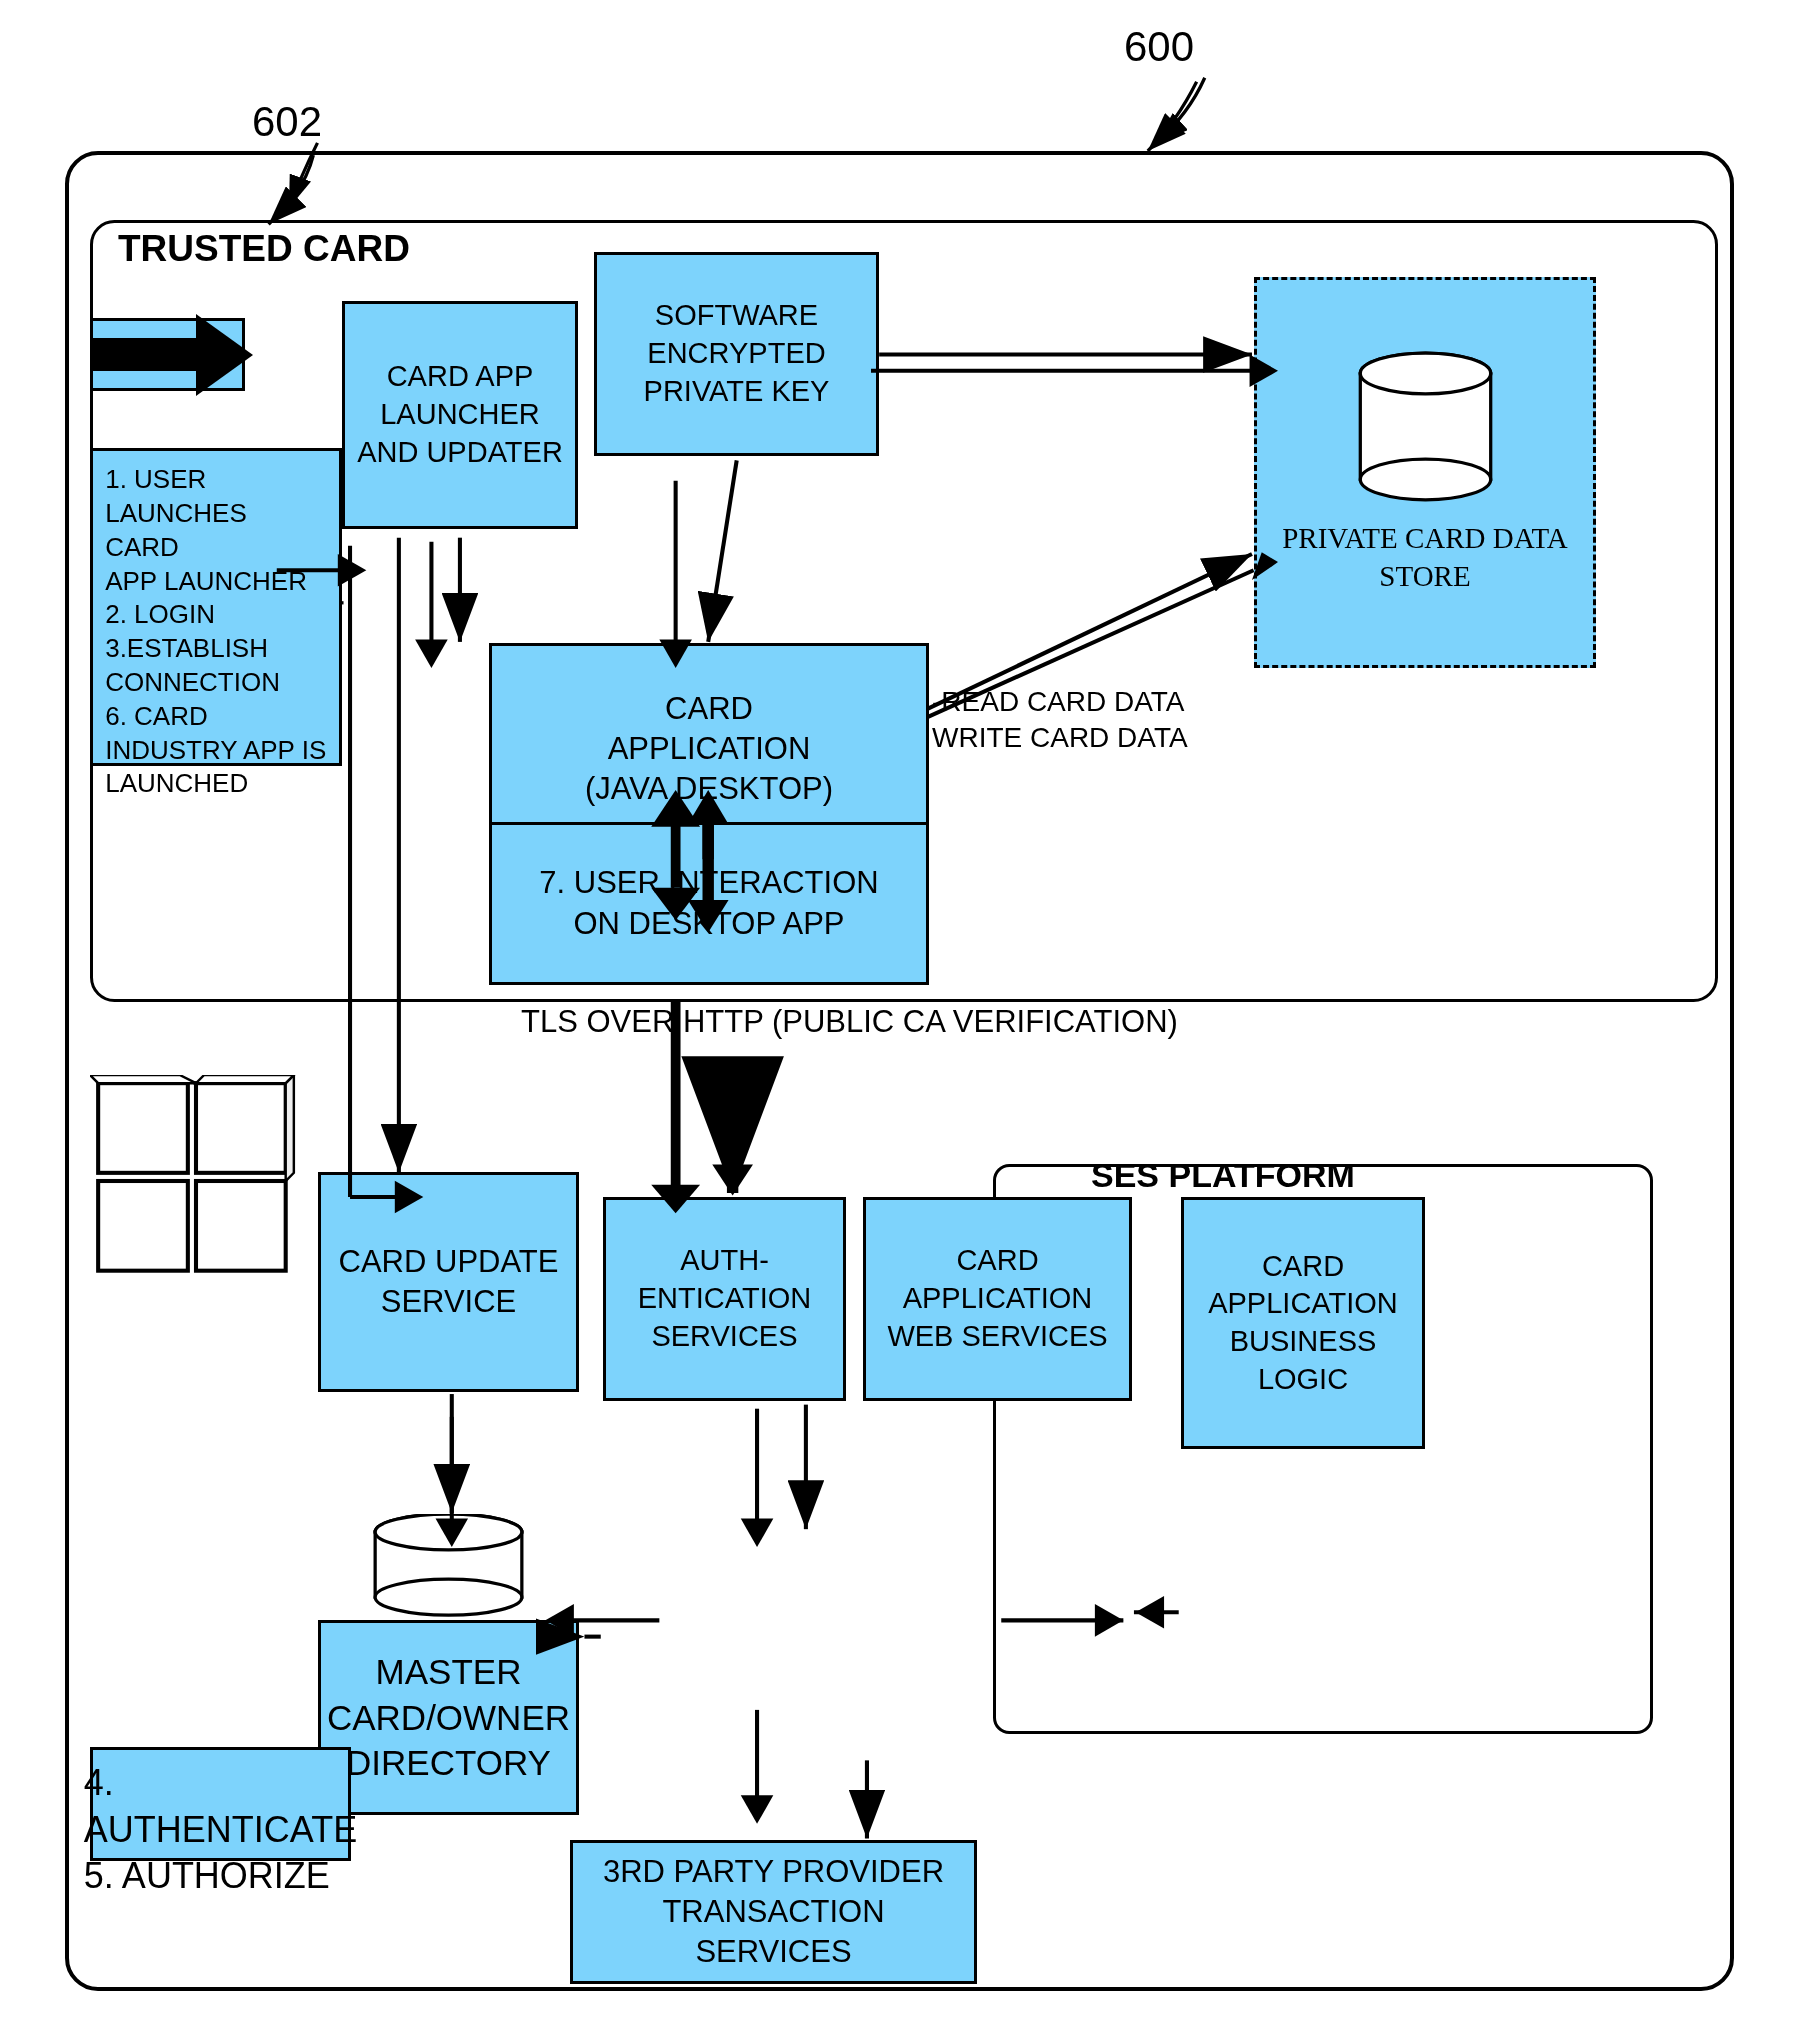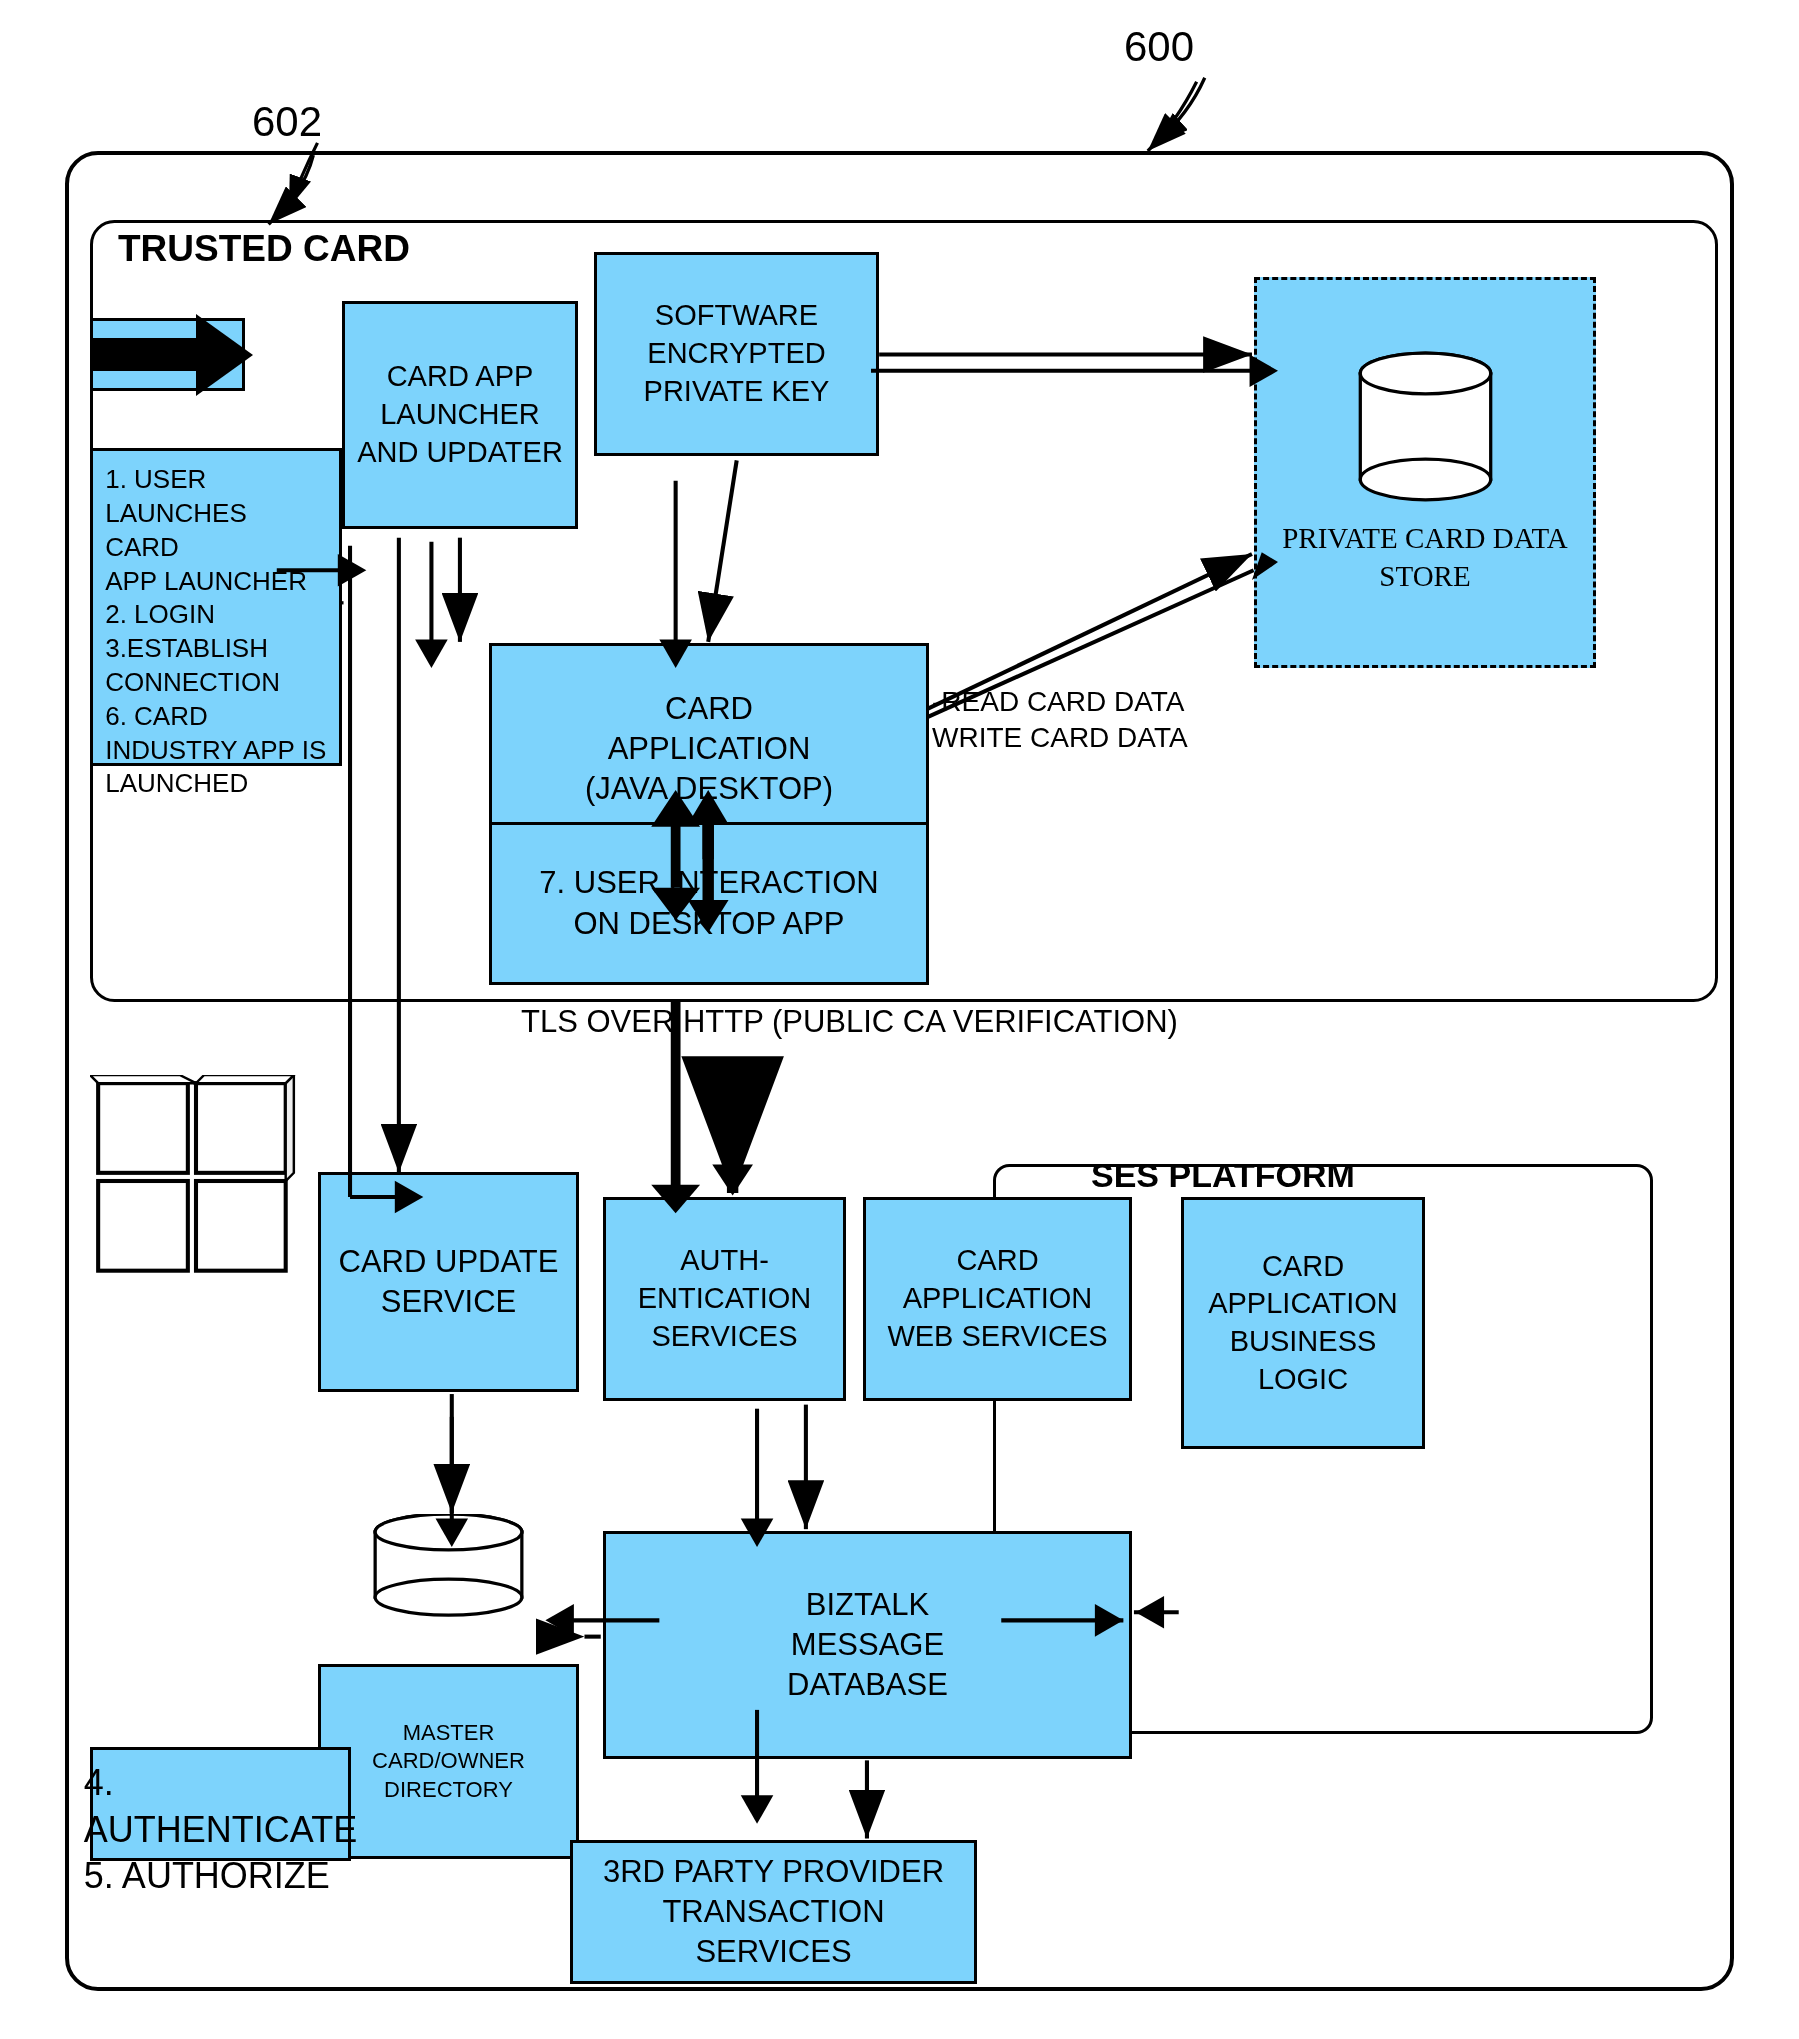--- a/index.html
+++ b/index.html
@@ -253,21 +253,21 @@
   </div>
 
   <div style="position:absolute; top:1514px; left:318px; width:261px;">
 
     <svg width="163" height="106" viewBox="0 0 200 130" style="display:block; margin:0 auto;">
       <ellipse cx="100" cy="22" rx="90" ry="22" fill="white" stroke="#000" stroke-width="4"></ellipse>
       <rect x="10" y="22" width="180" height="80" fill="white" stroke="#000" stroke-width="4"></rect>
       <ellipse cx="100" cy="102" rx="90" ry="22" fill="white" stroke="#000" stroke-width="4"></ellipse>
       <ellipse cx="100" cy="22" rx="90" ry="22" fill="white" stroke="#000" stroke-width="4"></ellipse>
     </svg>
-    <div class="component-box" style="position:relative; top:0; left:0; width:261px; height:195px; font-size:22px;margin-top:44px;">
+    <div class="component-box" style="position:relative; top:0; left:0; width:261px; height:195px; font-size:35px;">
       MASTER<br>CARD/OWNER<br>DIRECTORY
     </div>
   </div>
 
   <div class="component-box" style="top:1747px; left:90px; width:261px; height:114px; font-size:36px; text-align:left; align-items:flex-start; padding:9.8px;">
     4. AUTHENTICATE<br>5. AUTHORIZE
   </div>
 
   <div class="ses-platform-box"></div>
   <div class="ses-platform-label">SES PLATFORM</div>
@@ -277,23 +277,20 @@
   </div>
 
   <div class="component-box" style="top:1197px; left:863px; width:269px; height:204px; font-size:29px;">
     CARD<br>APPLICATION<br>WEB SERVICES
   </div>
 
   <div class="component-box" style="top:1197px; left:1181px; width:244px; height:252px; font-size:29px;">
     CARD<br>APPLICATION<br>BUSINESS<br>LOGIC
   </div>
 
-  <div class="component-box" style="top:1531px; left:603px; width:529px; height:228px; font-size:31px;">
-    BIZTALK<br>MESSAGE<br>DATABASE
-  </div>
 
   <div class="component-box" style="top:1840px; left:570px; width:407px; height:144px; font-size:31px;">
     3RD PARTY PROVIDER<br>TRANSACTION SERVICES
   </div>
 
   <svg class="arrows-svg" viewBox="0 0 2210 2505" width="1799" height="2040">
     <defs>
       <marker id="ah" markerWidth="12" markerHeight="9" refX="12" refY="4.5" orient="auto">
         <polygon points="0 0, 12 4.5, 0 9" fill="#000"></polygon>
       </marker>

